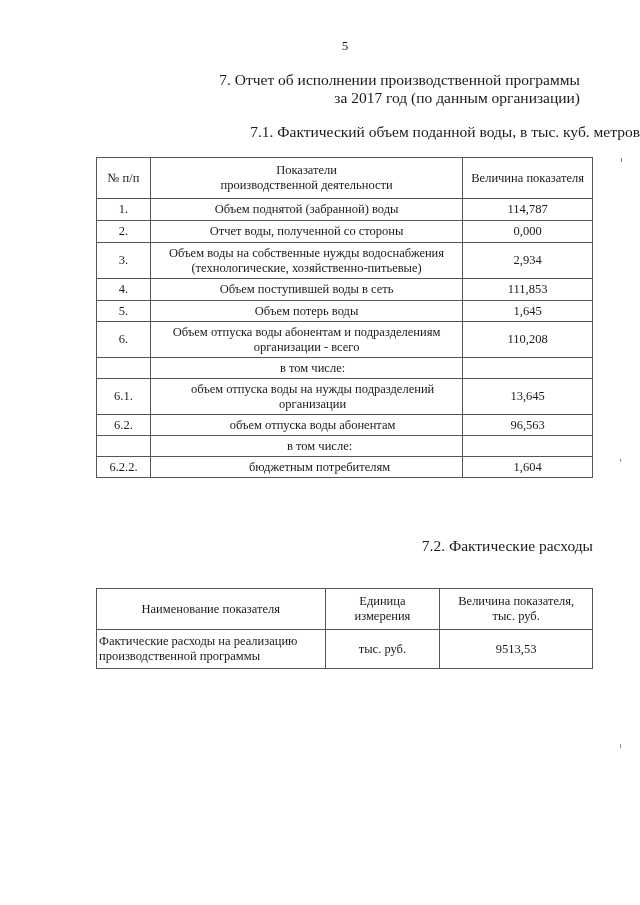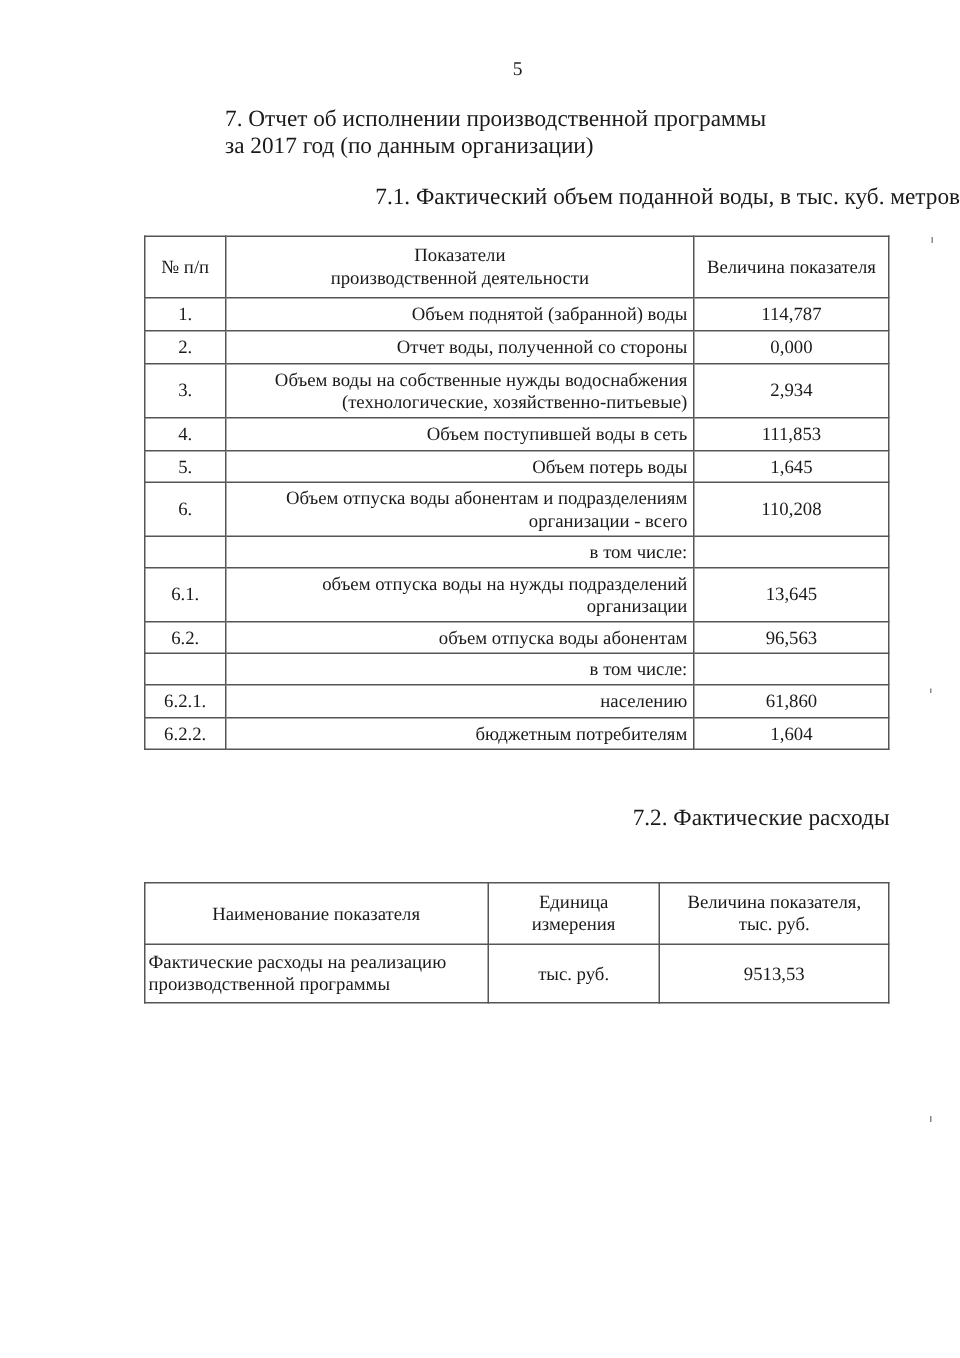--- a/index.html
+++ b/index.html
@@ -21,21 +21,21 @@
     left: 0;
     width: 690px;
     text-align: center;
     font-size: 13px;
   }
   .report-title {
     position: absolute;
     top: 71px;
     left: 150px;
     width: 430px;
-    text-align: left;
+    text-align: right;
     font-size: 15.5px;
     line-height: 18px;
   }
   .section-title {
     position: absolute;
     left: 96px;
     width: 497px;
     text-align: right;
     font-size: 15.5px;
     line-height: 18px;
@@ -55,21 +55,21 @@
     font-weight: normal;
     vertical-align: middle;
   }
   #t1 { top: 157px; left: 96px; width: 497px; }
   #t1 col.c1 { width: 54px; }
   #t1 col.c2 { width: 313px; }
   #t1 col.c3 { width: 130px; }
   #t1 th { text-align: center; height: 40px; }
   #t1 td.num { text-align: center; }
   #t1 td.val { text-align: center; }
-  #t1 td.ind { text-align: right; }
+  #t1 td.ind { text-align: center; }
   .lvl0 { padding-left: 4px; }
   .lvl1 { padding-left: 16px; }
   .lvl2 { padding-left: 30px; }
 
   #t2 { top: 588px; left: 96px; width: 497px; }
   #t2 col.c1 { width: 229px; }
   #t2 col.c2 { width: 115px; }
   #t2 col.c3 { width: 153px; }
   #t2 th { text-align: center; height: 40px; }
   #t2 td { height: 38px; }
@@ -153,25 +153,20 @@
     </tr>
     <tr style="height:21px">
       <td class="num">6.2.</td>
       <td class="ind lvl1">объем отпуска воды абонентам</td>
       <td class="val">96,563</td>
     </tr>
     <tr style="height:21px">
       <td class="num"></td>
       <td class="ind lvl2">в том числе:</td>
       <td class="val"></td>
-    </tr>
-    <tr style="height:22px">
-      <td class="num">6.2.1.</td>
-      <td class="ind lvl2">населению</td>
-      <td class="val">61,860</td>
     </tr>
     <tr style="height:21px">
       <td class="num">6.2.2.</td>
       <td class="ind lvl2">бюджетным потребителям</td>
       <td class="val">1,604</td>
     </tr>
   </tbody>
 </table>
 
 <div class="section-title s72">

